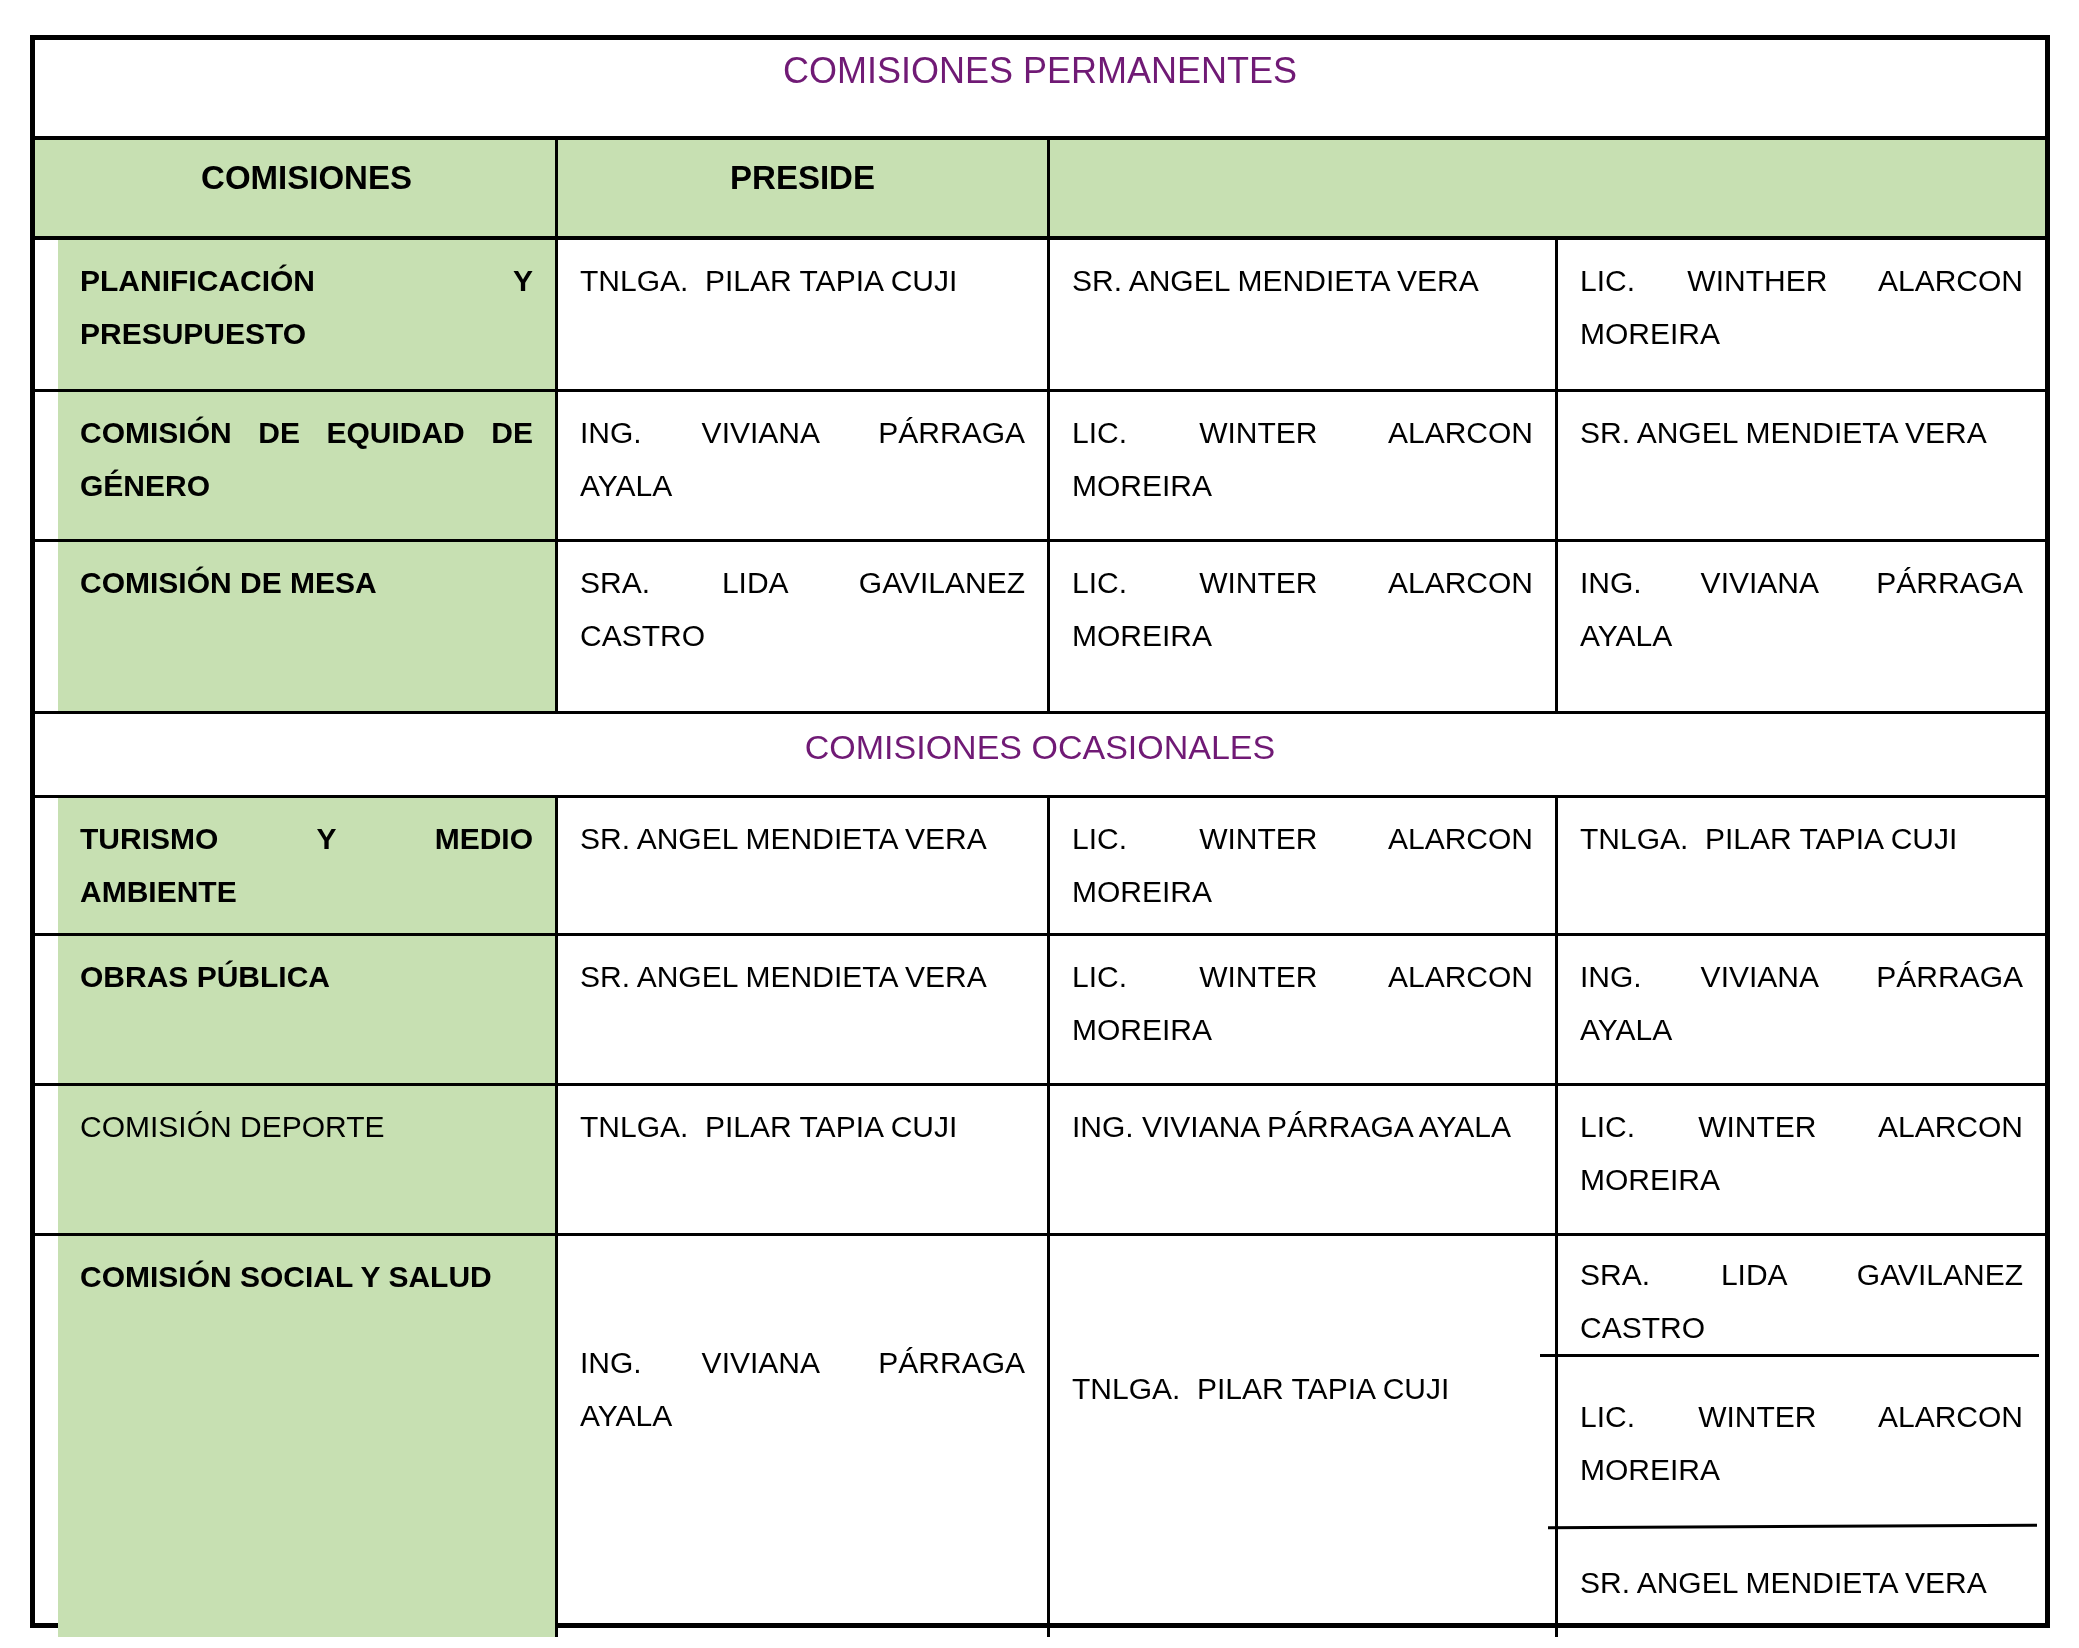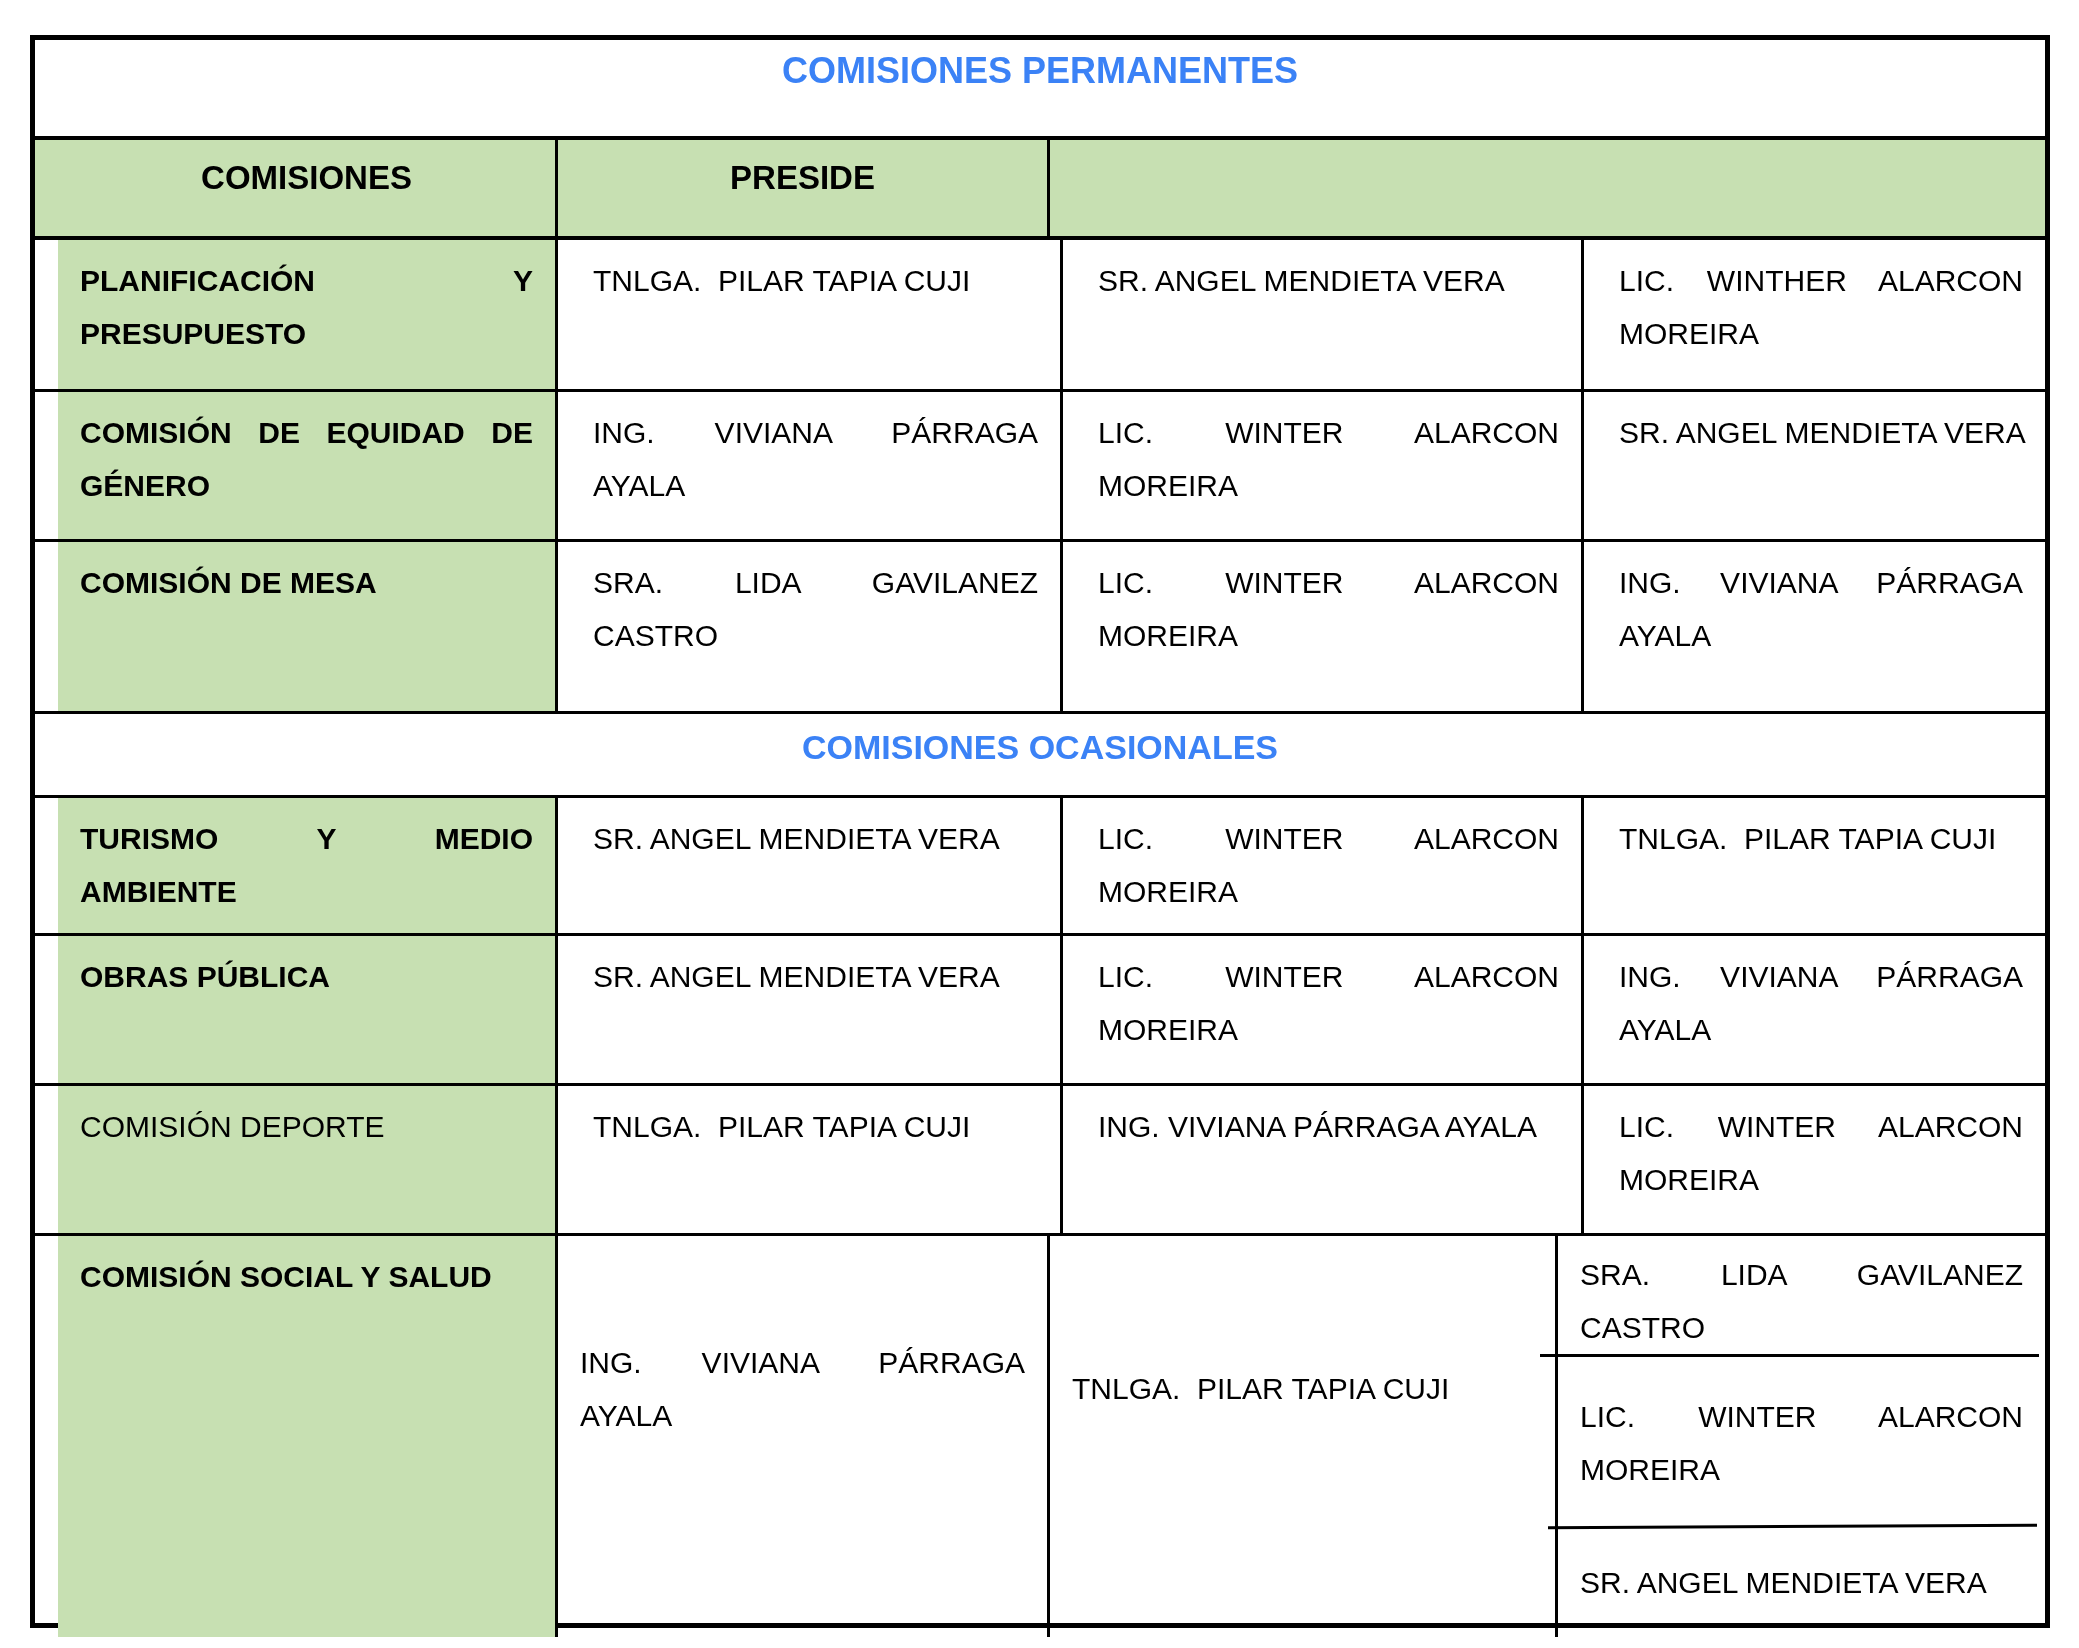--- a/index.html
+++ b/index.html
@@ -14,28 +14,28 @@
     position:absolute;
     left:30px;top:35px;
     width:2020px;height:1593px;
     border:5px solid #000;
     box-sizing:border-box;
     display:flex;flex-direction:column;
     background:#fff;
   }
   .row{display:flex;flex-direction:row;box-sizing:border-box;flex:0 0 auto;}
   .row.bordered{border-bottom:4px solid #000;}
-  .row.thin-bordered{border-bottom:3px solid #000;gap:13px;}
+  .row.thin-bordered{border-bottom:3px solid #000;}
 
   
   .title-row{height:100px;justify-content:center;align-items:flex-start;padding-top:10px;}
   .section-row{height:84px;justify-content:center;align-items:flex-start;padding-top:14px;}
   .blue-heading{
-    font-weight:bold;font-size:36px;letter-spacing:0px;
-    color:#3b82f6;
+    font-weight:normal;font-size:36px;letter-spacing:0px;
+    color:#701a75;
   }
   .section-row .blue-heading{font-size:34px;text-align:right;}
 
   
   .header-row{height:100px;background:#c7e0b2;}
   .head-cell{
     display:flex;align-items:center;justify-content:center;
     font-weight:bold;font-size:33px;
     box-sizing:border-box;padding-bottom:20px;
   }

